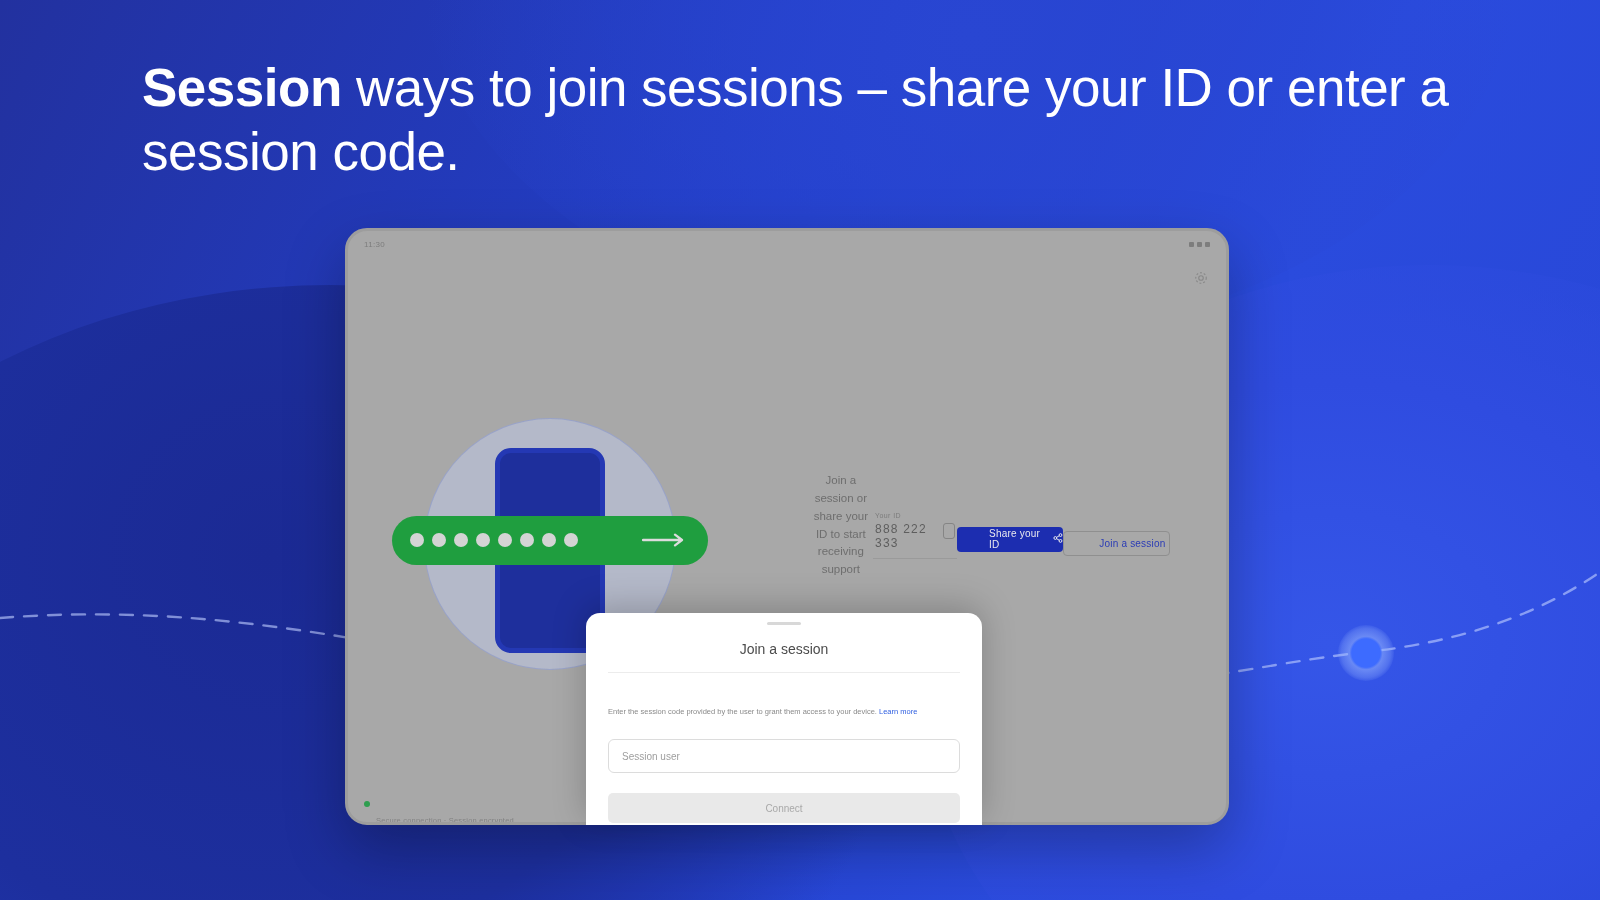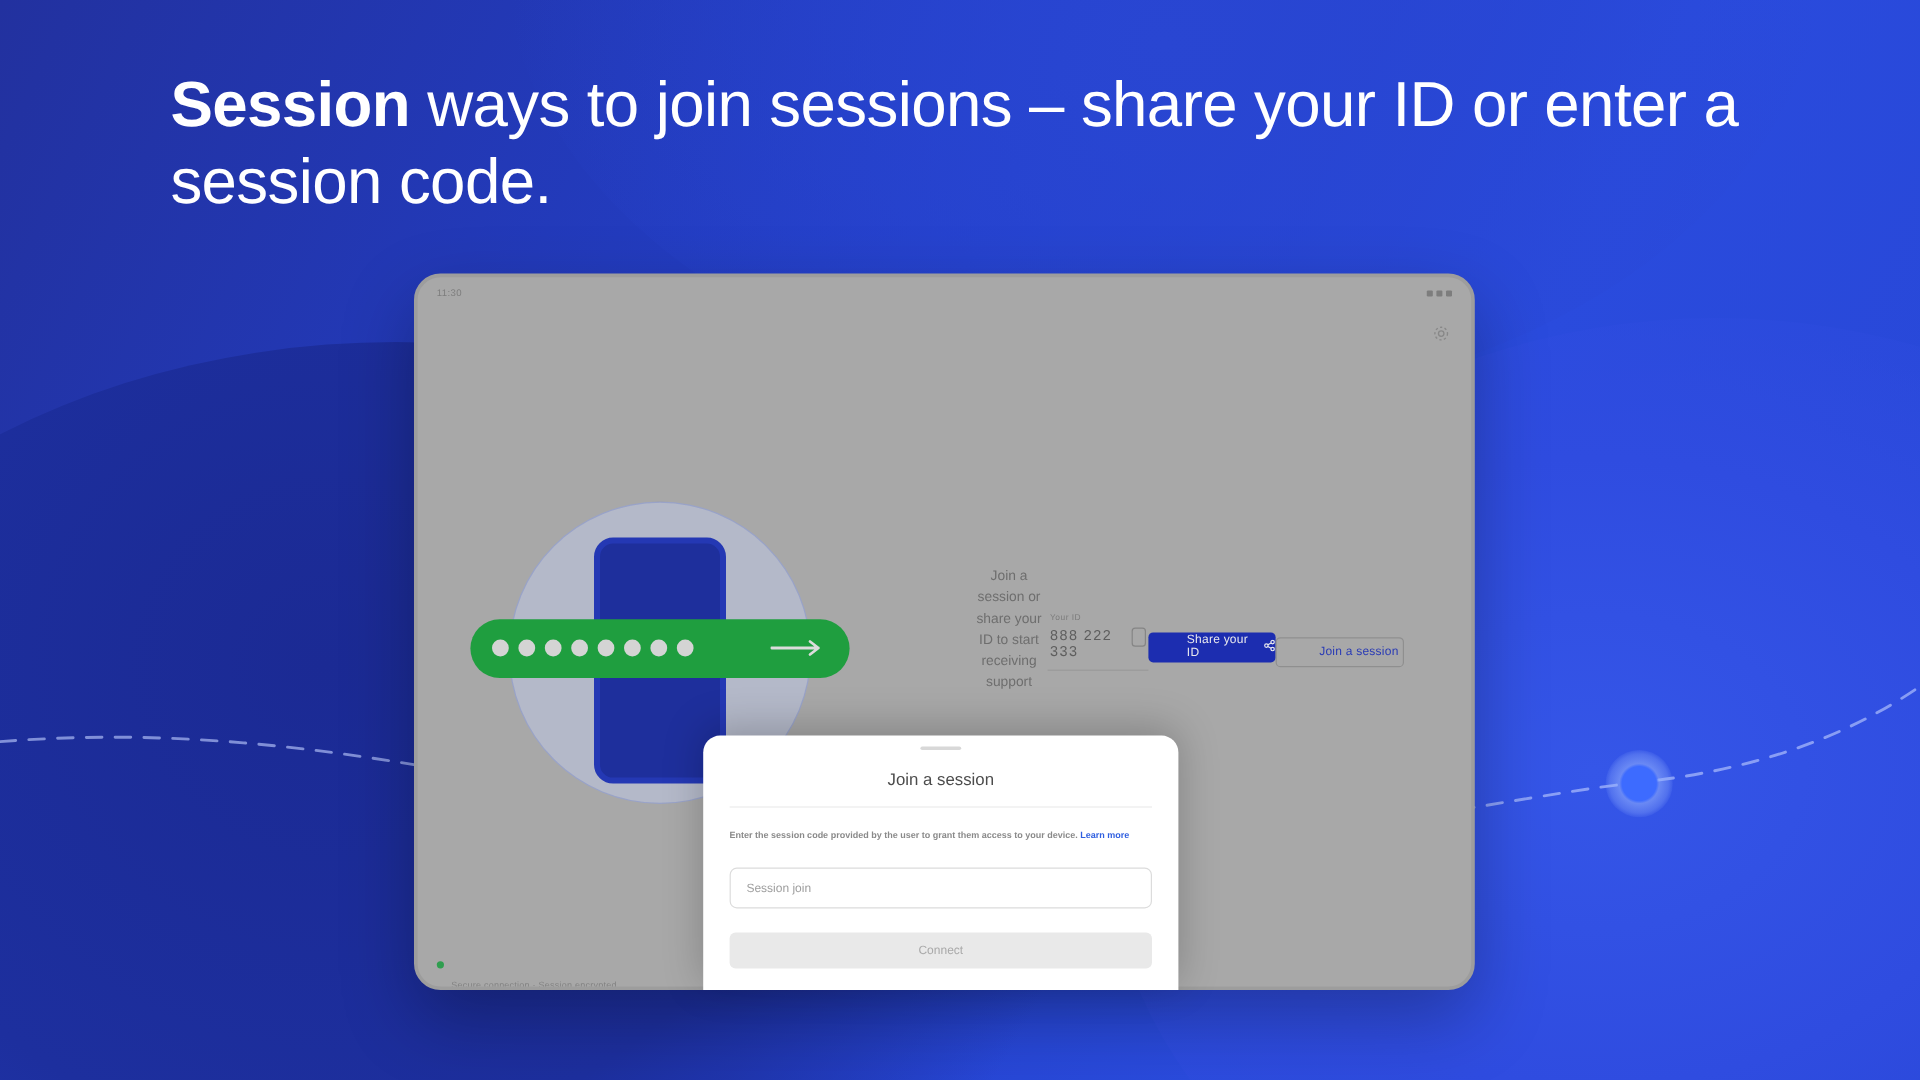--- a/index.html
+++ b/index.html
@@ -90,21 +90,21 @@
   .foot-text { font-size:7.5px; color:#828282; letter-spacing:.2px;margin-top:33px; }
 
   
   .modal { position:absolute; left:586px; top:613px; width:396px; height:212px;
         background:#ffffff; border-radius:14px 14px 0 0;
         box-shadow:0 -6px 34px rgba(0,0,0,0.22); padding:0 22px; overflow:hidden; }
   .grabber { width:34px; height:3px; background:#d8d8d8; border-radius:2px;
         margin:9px auto 0; }
   .modal-title { text-align:center; font-size:14px; color:#4c4c4c; margin-top:16px;
         padding-bottom:15px; border-bottom:1px solid #ececec; }
-  .modal-desc { font-size:7.5px; line-height:1.5; color:#8a8a8a; margin-top:17px;font-weight:bold; }
+  .modal-desc { font-size:7.5px; line-height:1.5; color:#8a8a8a; margin-top:33px; }
   .modal-desc a { color:#2f5fe0; text-decoration:none; }
   .code-input { margin-top:22px; width:100%; height:34px; border:1px solid #dcdcdc;
         border-radius:6px; display:flex; align-items:center; padding:0 13px;
         font-size:10px; color:#9e9e9e; background:#fff; }
   .connect-btn { margin-top:20px; width:100%; height:30px; background:#e9e9e9;
         border-radius:5px; display:flex; align-items:center; justify-content:center;
         font-size:10px; color:#a9a9a9; }
 </style>
 </head>
 <body>
@@ -204,18 +204,18 @@
 </div>
 
 <div class="modal">
   <div class="grabber"></div>
   <div class="modal-title">Join a session</div>
   <div class="modal-desc">
     <span>Enter the session code provided by the user to grant them access to your device.</span>
     <a href="#">Learn more</a>
   </div>
   <div class="code-input">
-    <span>Session join</span>
+    <span>Session user</span>
   </div>
   <div class="connect-btn">
     <span>Connect</span>
   </div>
 </div>
 
 </body></html>

